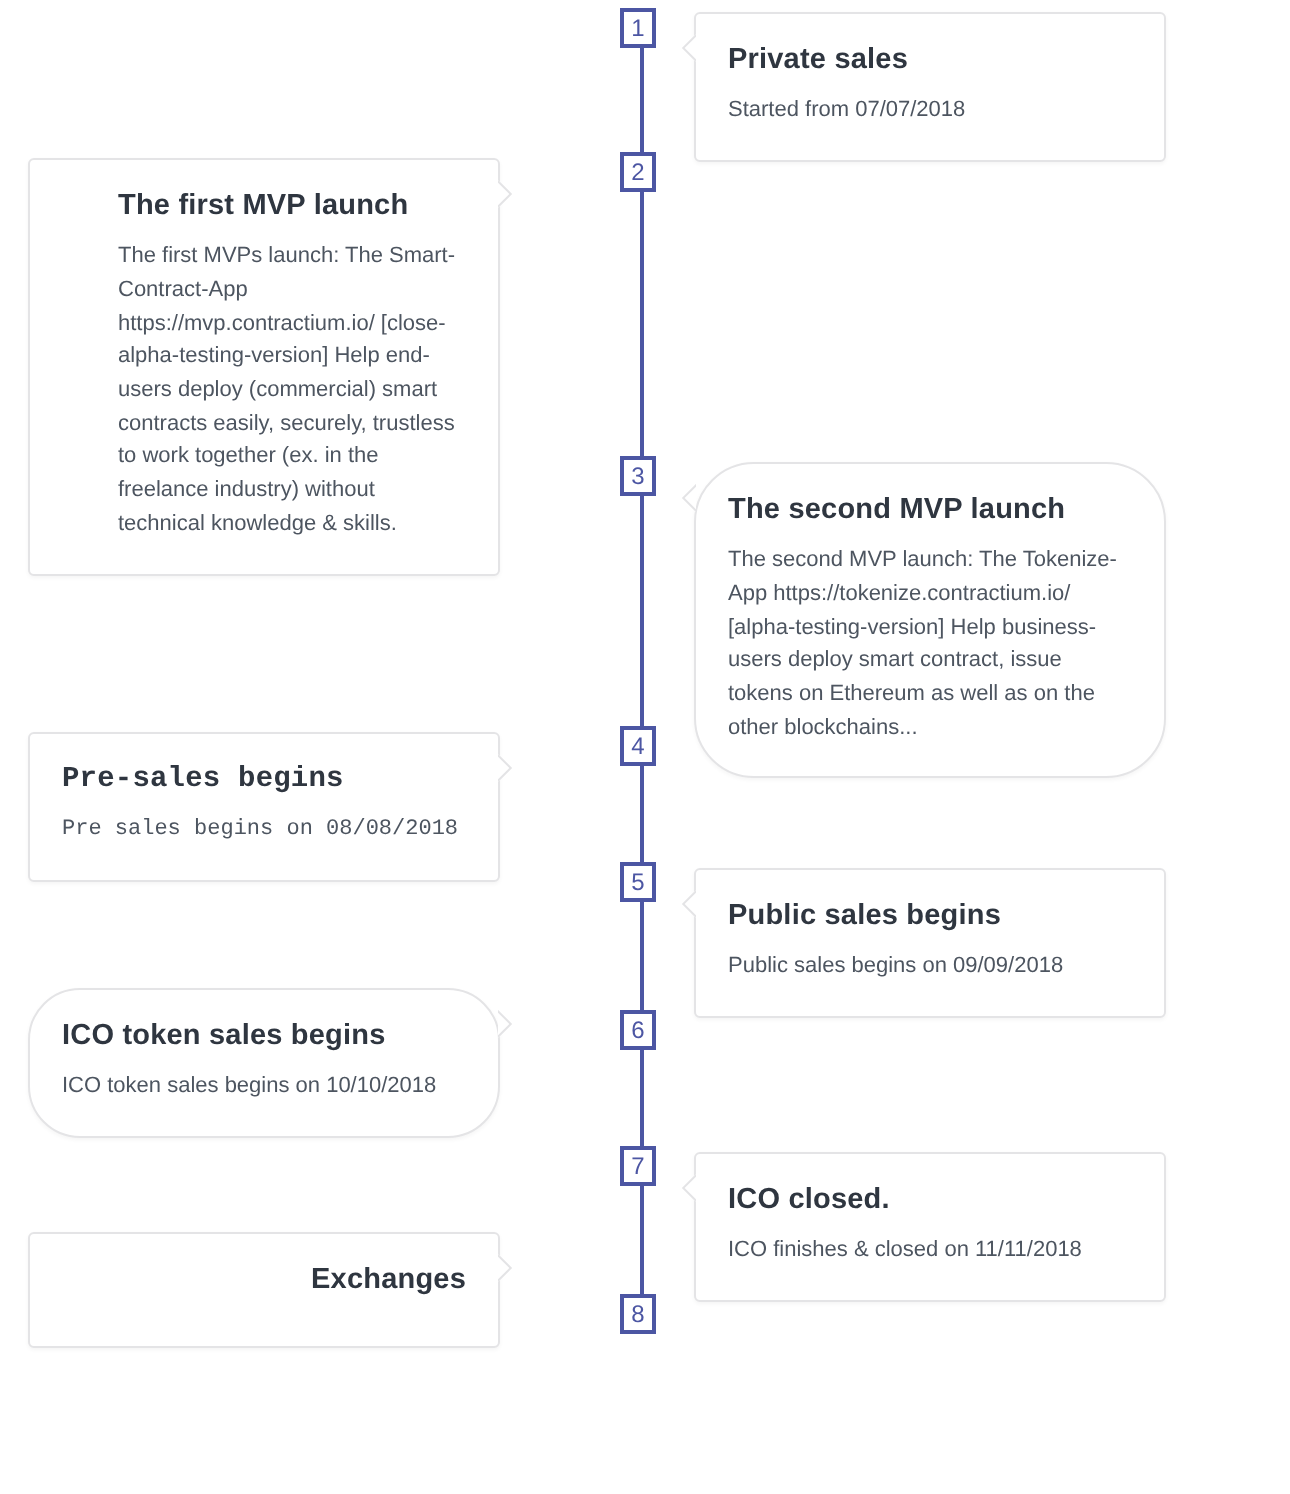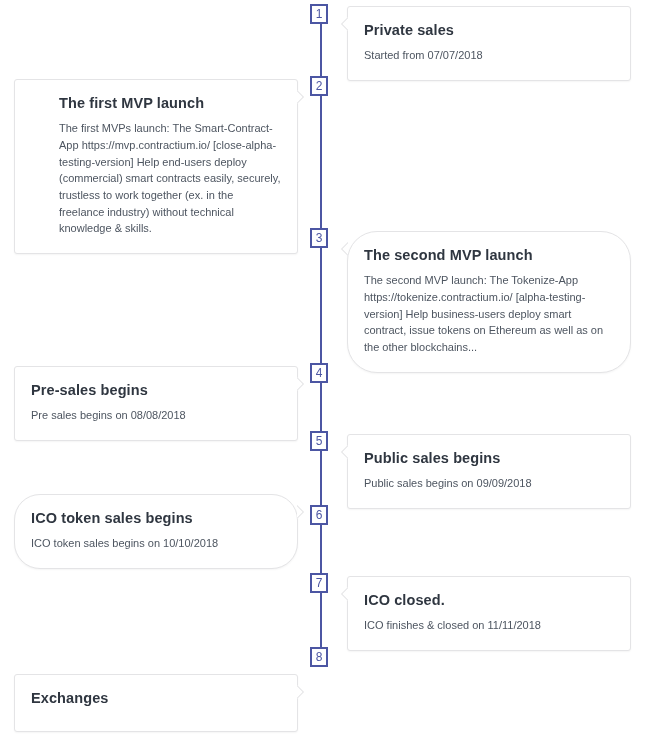--- a/index.html
+++ b/index.html
@@ -47,21 +47,21 @@
     line-height: 16px;
     text-align: center;
     font-family: "Liberation Sans", "DejaVu Sans", sans-serif;
     z-index: 5;
   }
 
   
   .card {
     position: absolute;
     box-sizing: border-box;
-    width: 284px;
+    width: 236px;
     background: #ffffff;
     border: 1px solid #e4e4e6;
     border-radius: 3px;
     box-shadow: 0 1px 2px rgba(0,0,0,0.045);
     padding: 14px 16px 16px 16px;
   }
   .card.left  { left: 14px; }
   .card.right { left: 347px; }
 
   
@@ -123,21 +123,21 @@
       <h3 class="card-title">The first MVP launch</h3>
       <p class="card-body">The first MVPs launch: The Smart-Contract-App https://mvp.contractium.io/ [close-alpha-testing-version] Help end-users deploy (commercial) smart contracts easily, securely, trustless to work together (ex. in the freelance industry) without technical knowledge &amp; skills.</p>
     </div>
     <div class="marker" style="top: 228px;">3</div>
     <div class="card right" style="top: 231px; border-radius: 30px;">
       <div class="notch"></div>
       <h3 class="card-title">The second MVP launch</h3>
       <p class="card-body">The second MVP launch: The Tokenize-App https://tokenize.contractium.io/ [alpha-testing-version] Help business-users deploy smart contract, issue tokens on Ethereum as well as on the other blockchains...</p>
     </div>
     <div class="marker" style="top: 363px;">4</div>
-    <div class="card left" style="top: 366px;">
+    <div class="card left" style="top: 366px; font-family: Liberation Mono, monospace;">
       <div class="notch"></div>
       <h3 class="card-title">Pre-sales begins</h3>
       <p class="card-body">Pre sales begins on 08/08/2018</p>
     </div>
     <div class="marker" style="top: 431px;">5</div>
     <div class="card right" style="top: 434px;">
       <div class="notch"></div>
       <h3 class="card-title">Public sales begins</h3>
       <p class="card-body">Public sales begins on 09/09/2018</p>
     </div>
@@ -147,17 +147,17 @@
       <h3 class="card-title">ICO token sales begins</h3>
       <p class="card-body">ICO token sales begins on 10/10/2018</p>
     </div>
     <div class="marker" style="top: 573px;">7</div>
     <div class="card right" style="top: 576px;">
       <div class="notch"></div>
       <h3 class="card-title">ICO closed.</h3>
       <p class="card-body">ICO finishes &amp; closed on 11/11/2018</p>
     </div>
     <div class="marker" style="top: 647px;">8</div>
-    <div class="card left" style="top: 674px;">
+    <div class="card left" style="top: 616px; text-align: right;">
       <div class="notch"></div>
       <h3 class="card-title">Exchanges</h3>
     </div>
   </div>
 
 </body></html>

